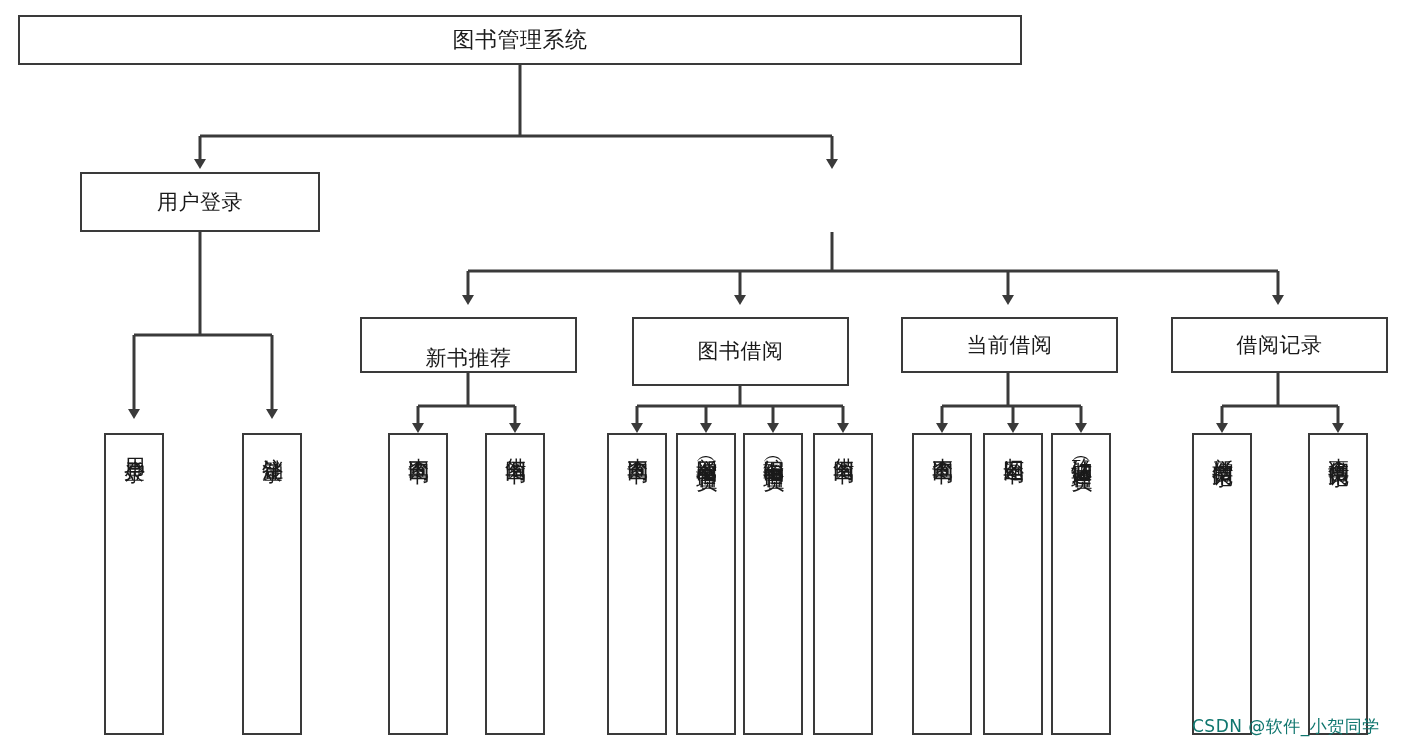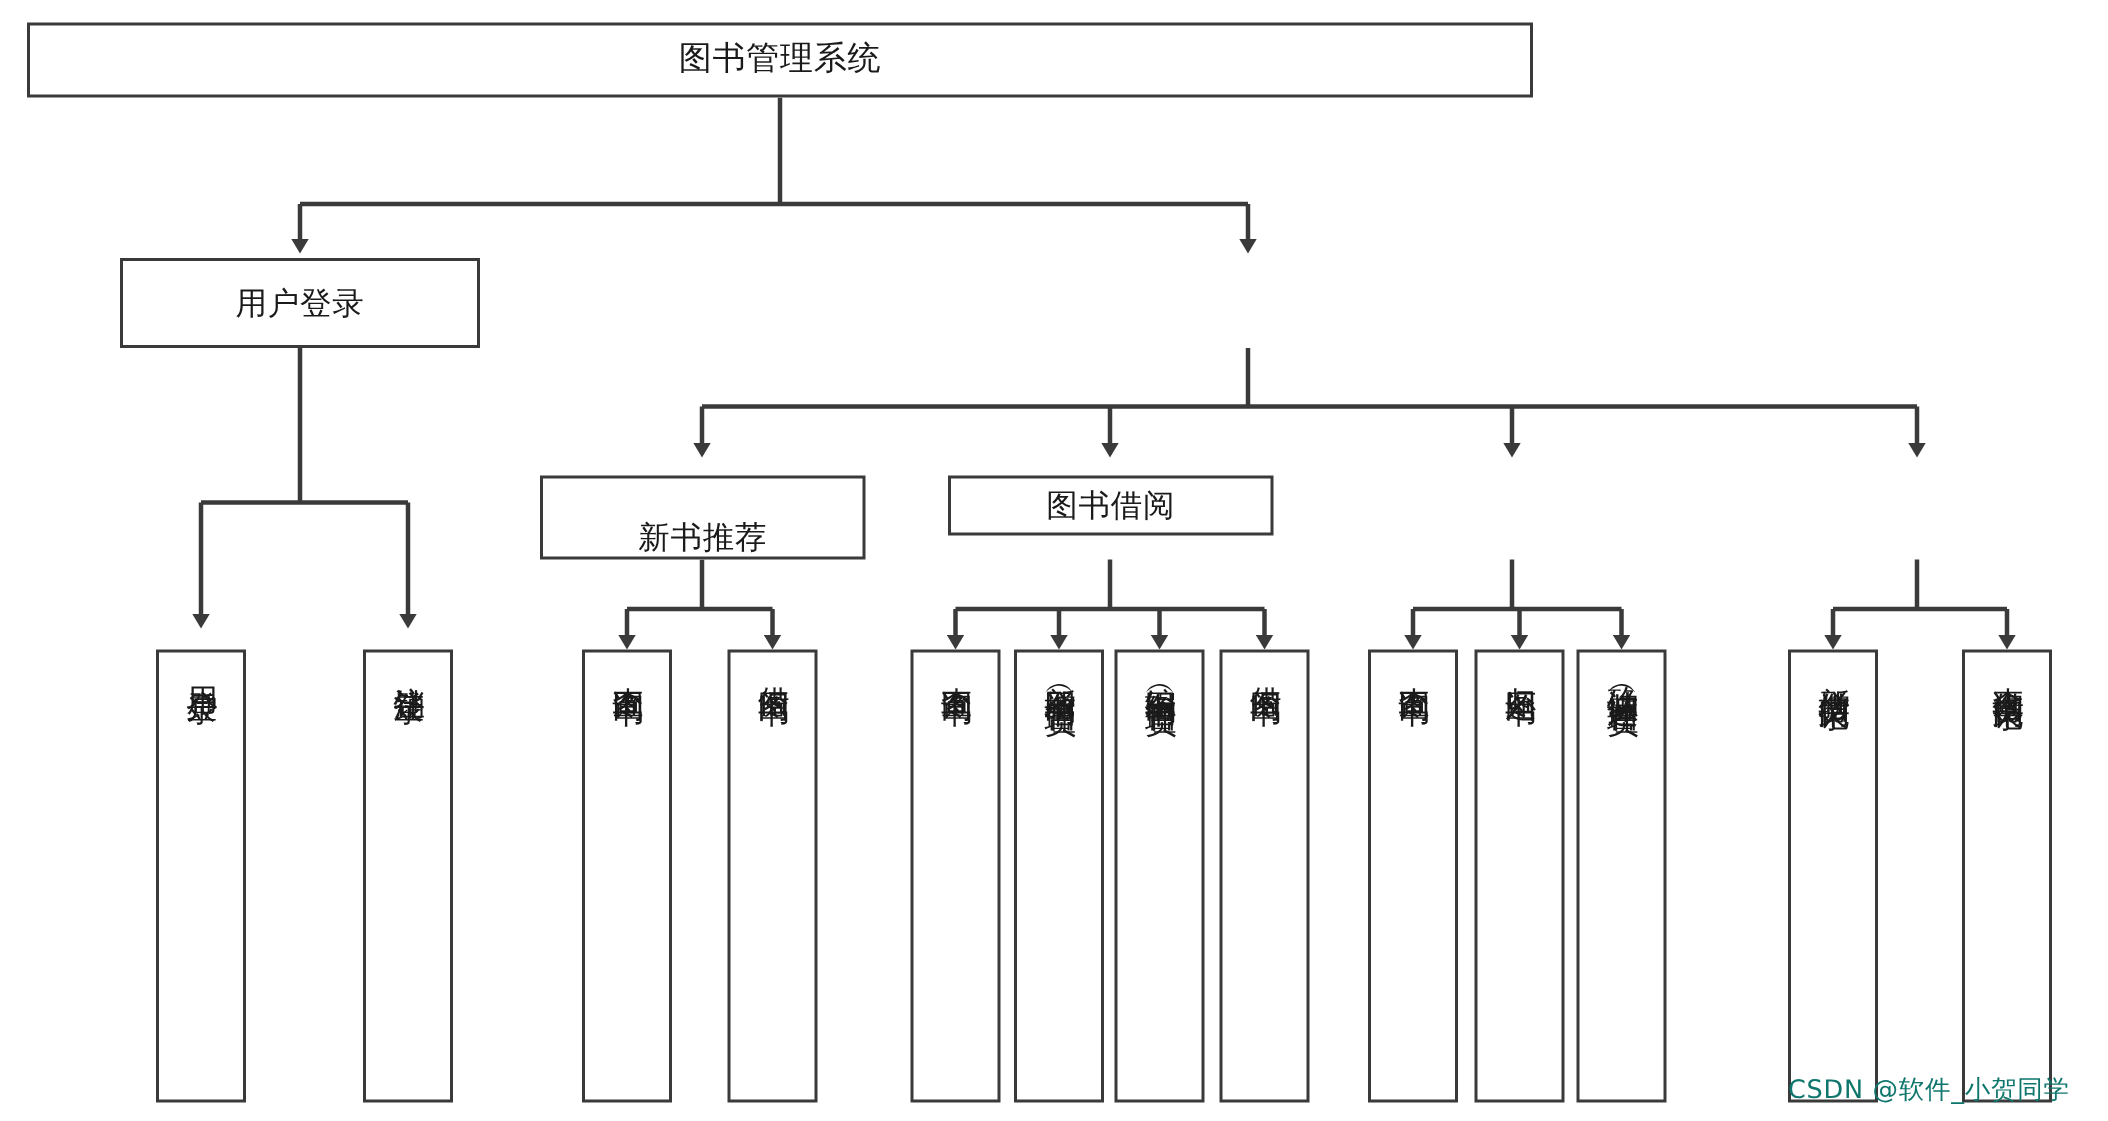--- a/index.html
+++ b/index.html
@@ -128,22 +128,28 @@
     <span class="node-label">图书管理系统</span>
   </div>
 
   <div class="node h-node" style="left:80px; top:172px; width:240px; height:60px;">
     <span class="node-label">用户登录</span>
   </div>
 
   <div class="node h-node" style="left:360px; top:317px; width:217px; height:56px;align-items:flex-end;">
     <span class="node-label">新书推荐</span>
   </div>
-  <div class="node h-node" style="left:632px; top:317px; width:217px; height:40px;">
+  <div class="node h-node" style="left:632px; top:317px; width:217px; height:69px;">
     <span class="node-label">图书借阅</span>
+  </div>
+  <div class="node h-node" style="left:901px; top:317px; width:217px; height:56px;">
+    <span class="node-label">当前借阅</span>
+  </div>
+  <div class="node h-node" style="left:1171px; top:317px; width:217px; height:56px;">
+    <span class="node-label">借阅记录</span>
   </div>
 
   <div class="node v-node" style="left:104px; top:433px; width:60px; height:302px;">
     <span class="node-label">用户登录</span>
   </div>
   <div class="node v-node" style="left:242px; top:433px; width:60px; height:302px;">
     <span class="node-label">注销登录</span>
   </div>
 
   <div class="node v-node" style="left:388px; top:433px; width:60px; height:302px;">

